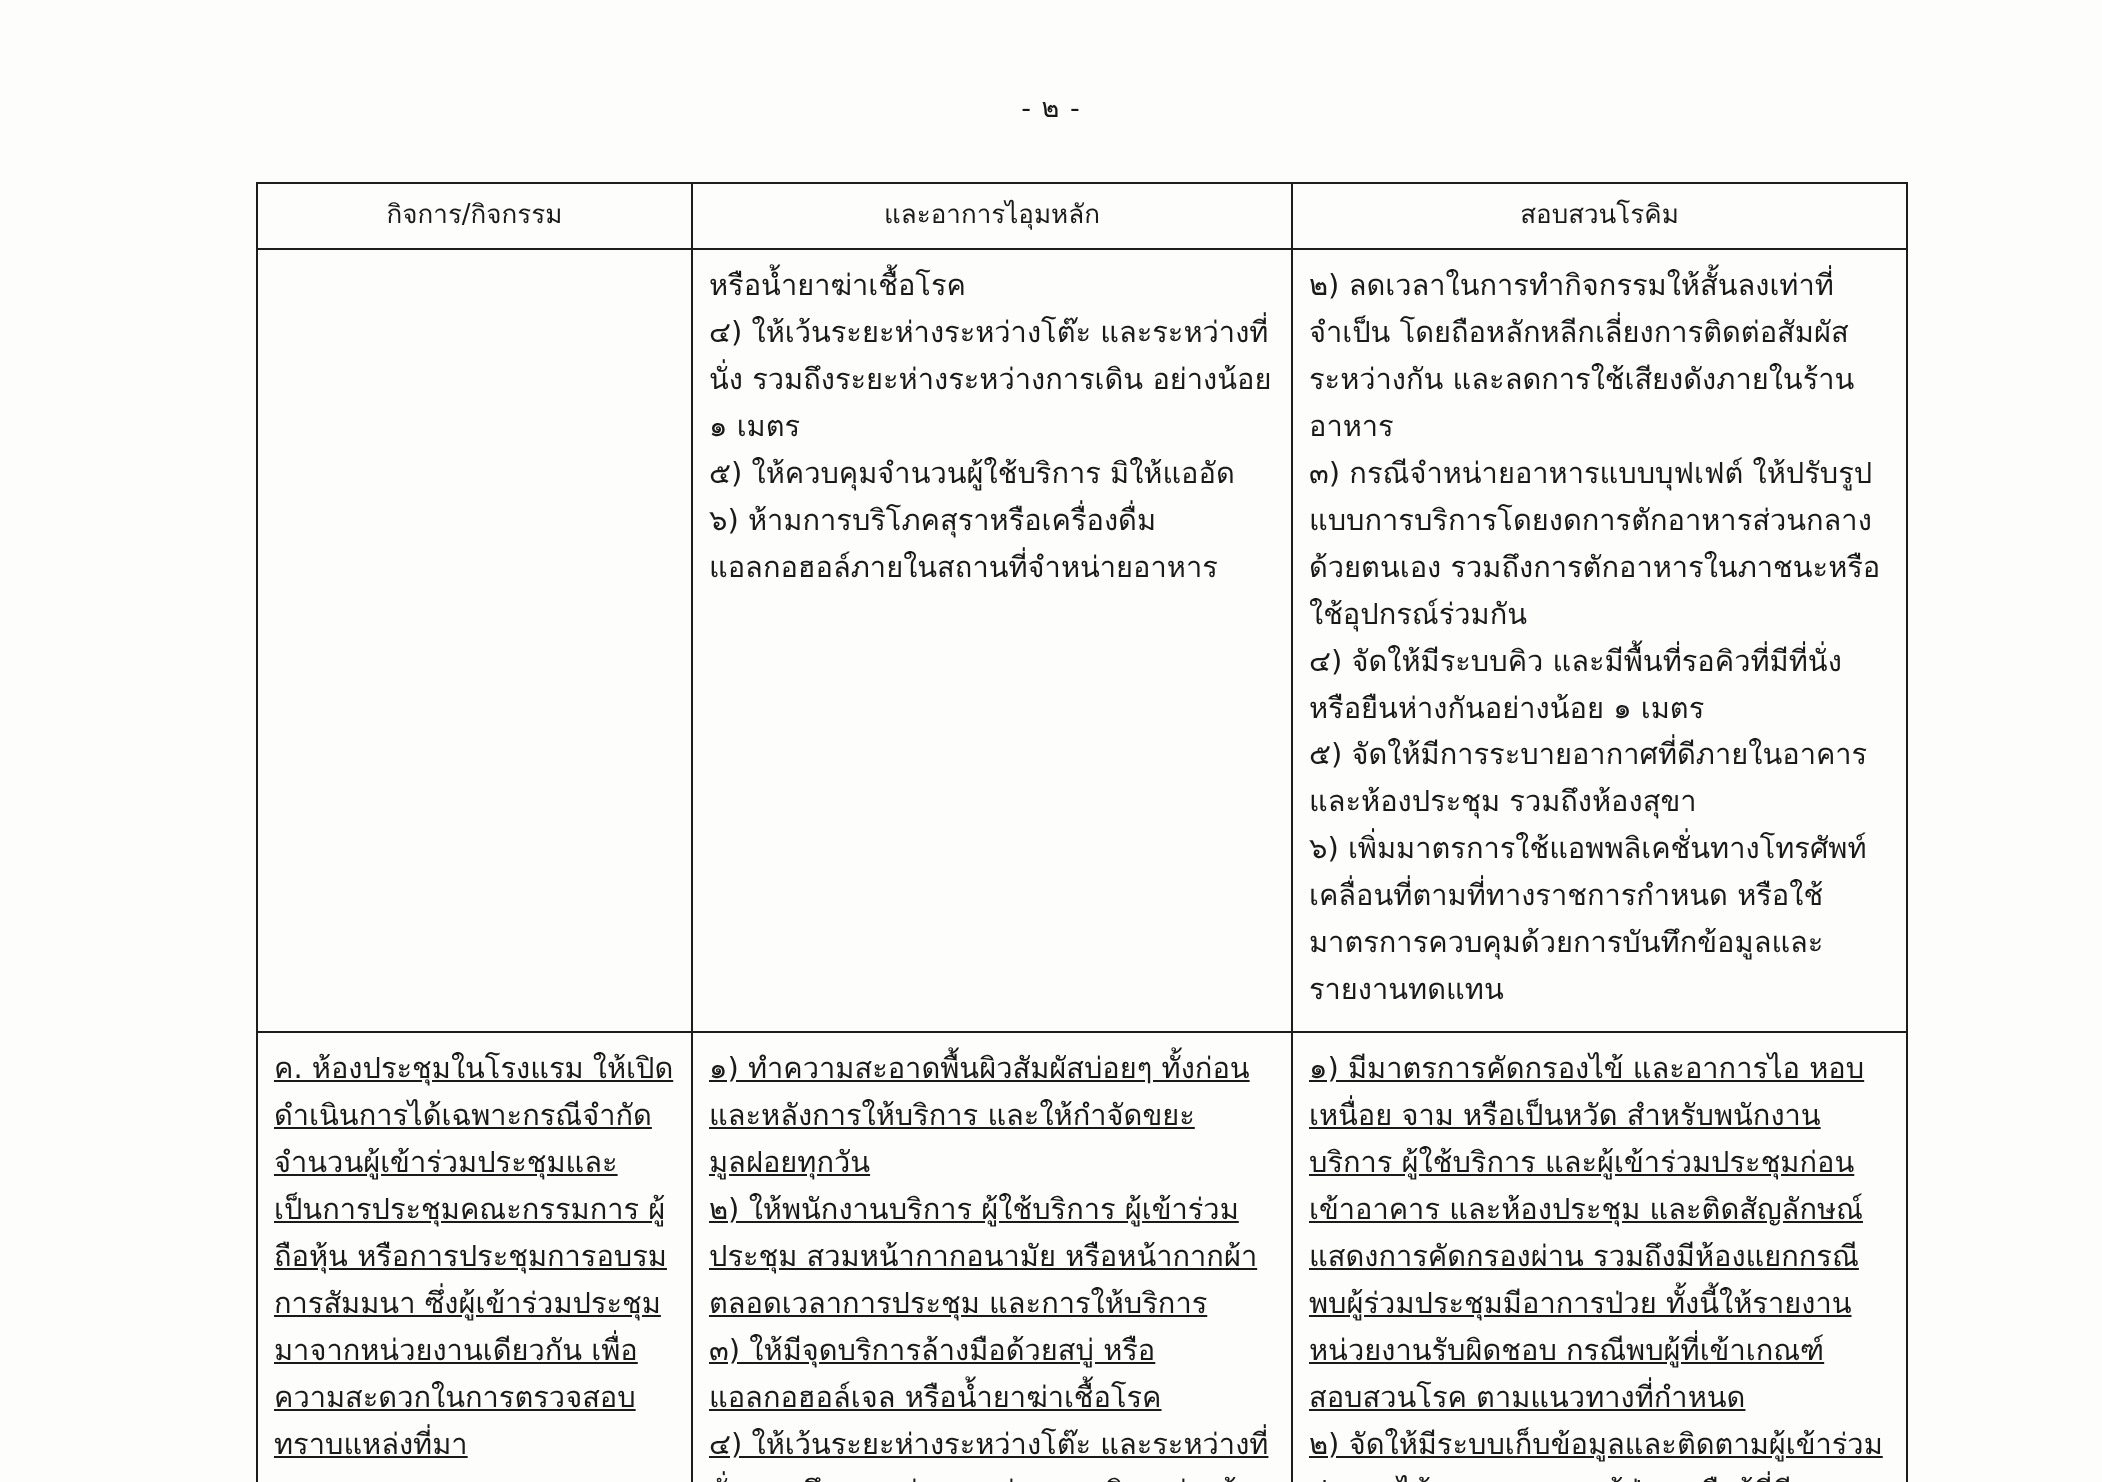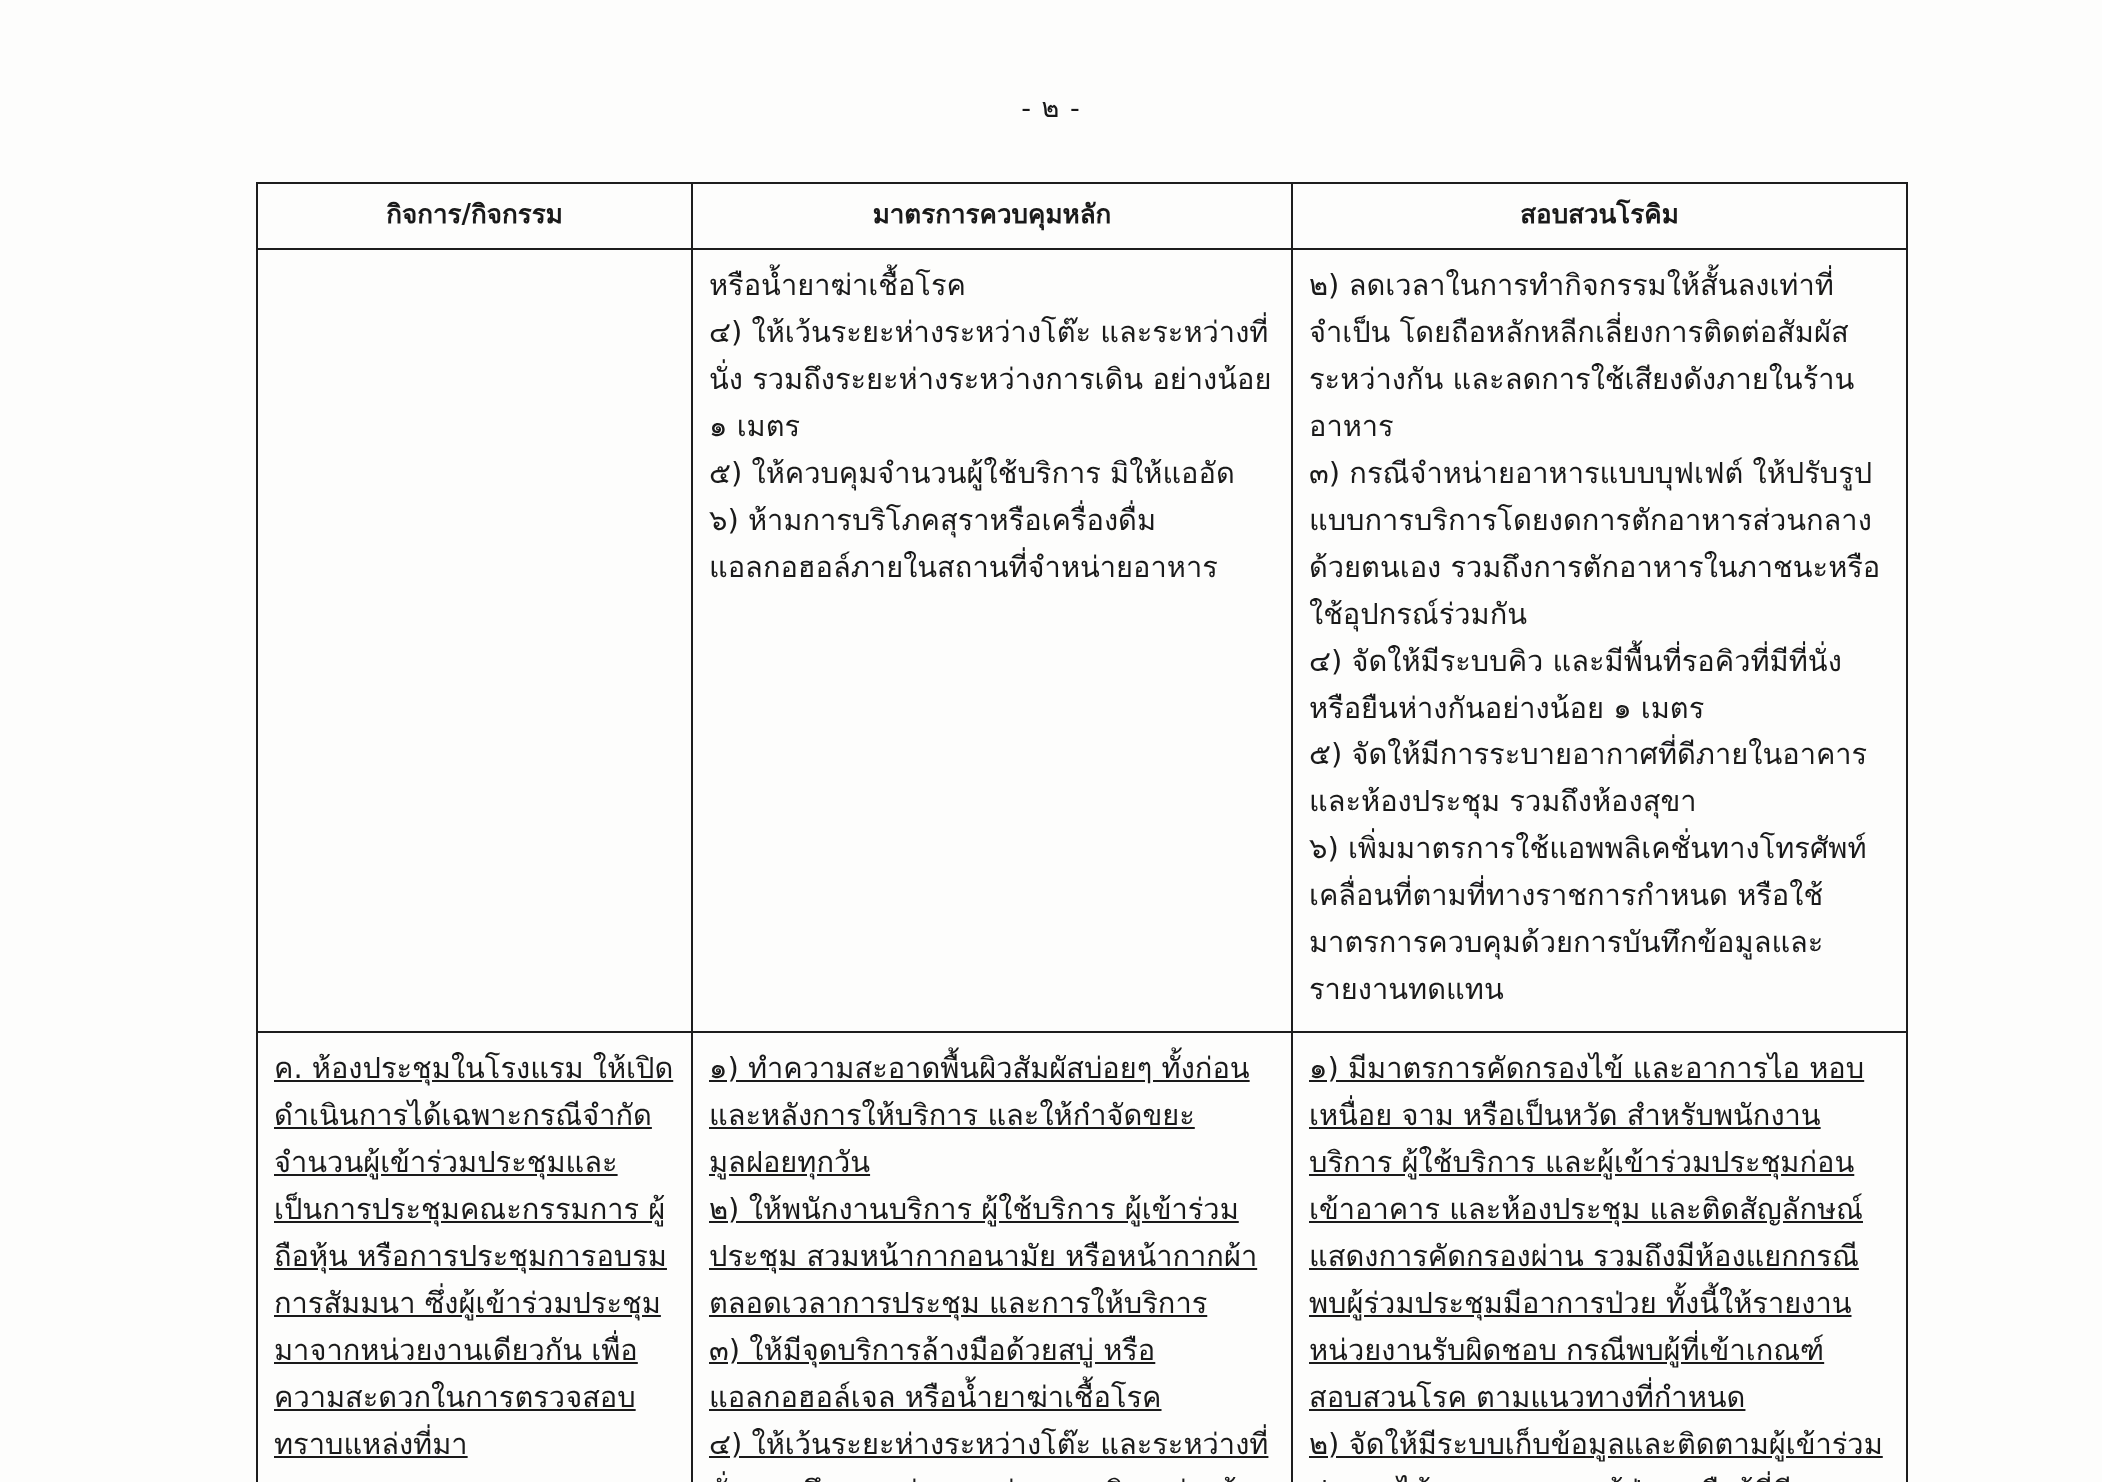--- a/index.html
+++ b/index.html
@@ -37,21 +37,21 @@
     width: 1650px;
     border-collapse: collapse;
     table-layout: fixed;
   }
   .doc-table td, .doc-table th {
     border: 2px solid #1d1d1d;
     vertical-align: top;
     padding: 12px 16px 18px 16px;
   }
   .doc-table th {
-    font-weight: bold;
+    font-weight: normal;
     font-size: 26px;
     padding: 14px 8px 16px 8px;
     line-height: 1.3;
   }
   col.c1 { width: 435px; }
   col.c2 { width: 600px; }
   col.c3 { width: 615px; }
   .cell-text {
     font-size: 29px;
     line-height: 1.62;
@@ -73,21 +73,21 @@
 
   <table class="doc-table">
     <colgroup>
       <col class="c1">
       <col class="c2">
       <col class="c3">
     </colgroup>
     <thead>
       <tr>
         <th>กิจการ/กิจกรรม</th>
-        <th>มาตรการควบคุมหลัก</th>
+        <th>และอาการไอุมหลัก</th>
         <th>สอบสวนโรคิม</th>
       </tr>
     </thead>
     <tbody>
       <tr class="row-tall">
         <td class="blank-cell">
           <div class="cell-text"></div>
         </td>
         <td>
           <div class="cell-text">หรือน้ำยาฆ่าเชื้อโรค

